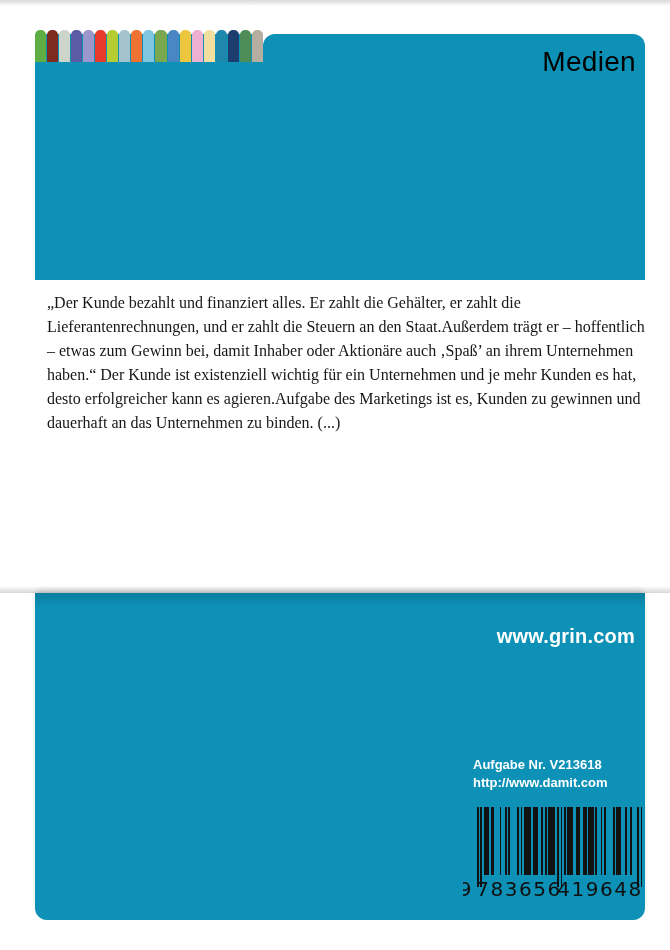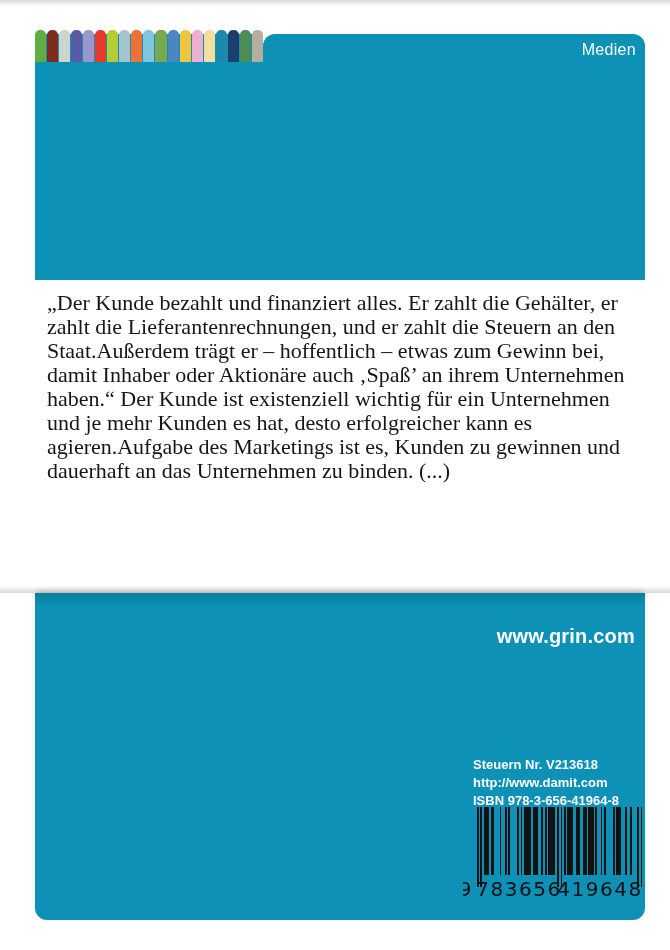--- a/index.html
+++ b/index.html
@@ -10,25 +10,25 @@
   
   .block1{position:absolute;left:35px;top:34px;width:610px;height:246px;
           background:#0d91b6;border-radius:12px 12px 0 0;}
   .tabs{position:absolute;left:35px;top:30px;width:228px;height:32px;
         display:flex;gap:1px;z-index:3;}
   .tab{flex:1 1 auto;border-radius:5px 5px 0 0;}
   .corner-fix{position:absolute;left:263px;top:34px;width:12px;height:12px;
               background:#ffffff;z-index:2;}
   .corner-fix i{display:block;width:100%;height:100%;background:#0d91b6;
                 border-top-left-radius:12px;}
-  .medien{position:absolute;top:4px;right:9px;font-size:16px;line-height:24px;
-          color:#ffffff;letter-spacing:.3px;}
+  .medien{position:absolute;top:16px;right:9px;font-size:28px;line-height:24px;
+          color:#000000;letter-spacing:.3px;}
   
   .quote{position:absolute;left:47px;top:291px;width:600px;margin:0;
-         font-family:"Liberation Serif",serif;font-size:22px;line-height:24px;
+         font-family:"Liberation Serif",serif;font-size:16px;line-height:24px;
          color:#161616;}
   
   .fold-shade{position:absolute;left:0;right:0;top:586px;height:7px;
               background:linear-gradient(rgba(255,255,255,0),#d8d8d8);}
   .block2{position:absolute;left:35px;top:593px;width:610px;height:327px;
           background:linear-gradient(#0a7e9f,#0d91b6 14px);
           border-radius:0 0 12px 12px;
           box-shadow:0 -4px 6px -2px rgba(0,0,0,.18);}
   .grin-url{position:absolute;top:12px;right:10px;font-size:20px;font-weight:bold;
             color:#ffffff;letter-spacing:.2px;margin-top:20px;}
@@ -74,23 +74,22 @@
     </div>
 
   <p class="quote">„Der Kunde bezahlt und finanziert alles. Er zahlt die Gehälter, er zahlt die Lieferantenrechnungen, und er zahlt die Steuern an den Staat.Außerdem trägt er – hoffentlich – etwas zum Gewinn bei, damit Inhaber oder Aktionäre auch ‚Spaß’ an ihrem Unternehmen haben.“ Der Kunde ist existenziell wichtig für ein Unternehmen und je mehr Kunden es hat, desto erfolgreicher kann es agieren.Aufgabe des Marketings ist es, Kunden zu gewinnen und dauerhaft an das Unternehmen zu binden. (...)</p>
 
   <div class="fold-shade"></div>
 
   <div class="block2">
     <div class="grin-url">www.grin.com</div>
 
     <div class="doc-info">
-      <div>Steuern Nr. V213618</div>
+      <div>Aufgabe Nr. V213618</div>
       <div>http://www.damit.com</div>
-      <div>ISBN 978-3-656-41964-8</div>
     </div>
 
     <div class="barcode">
       <svg viewBox="0 0 186 92" width="186" height="92">
         <text x="10" y="89" text-anchor="end">9</text>
         <g id="bars">
             <rect x="14.00" y="0" width="1.79" height="80"></rect>
             <rect x="17.48" y="0" width="1.79" height="80"></rect>
             <rect x="20.96" y="0" width="1.79" height="68"></rect>
             <rect x="22.70" y="0" width="1.79" height="68"></rect>

